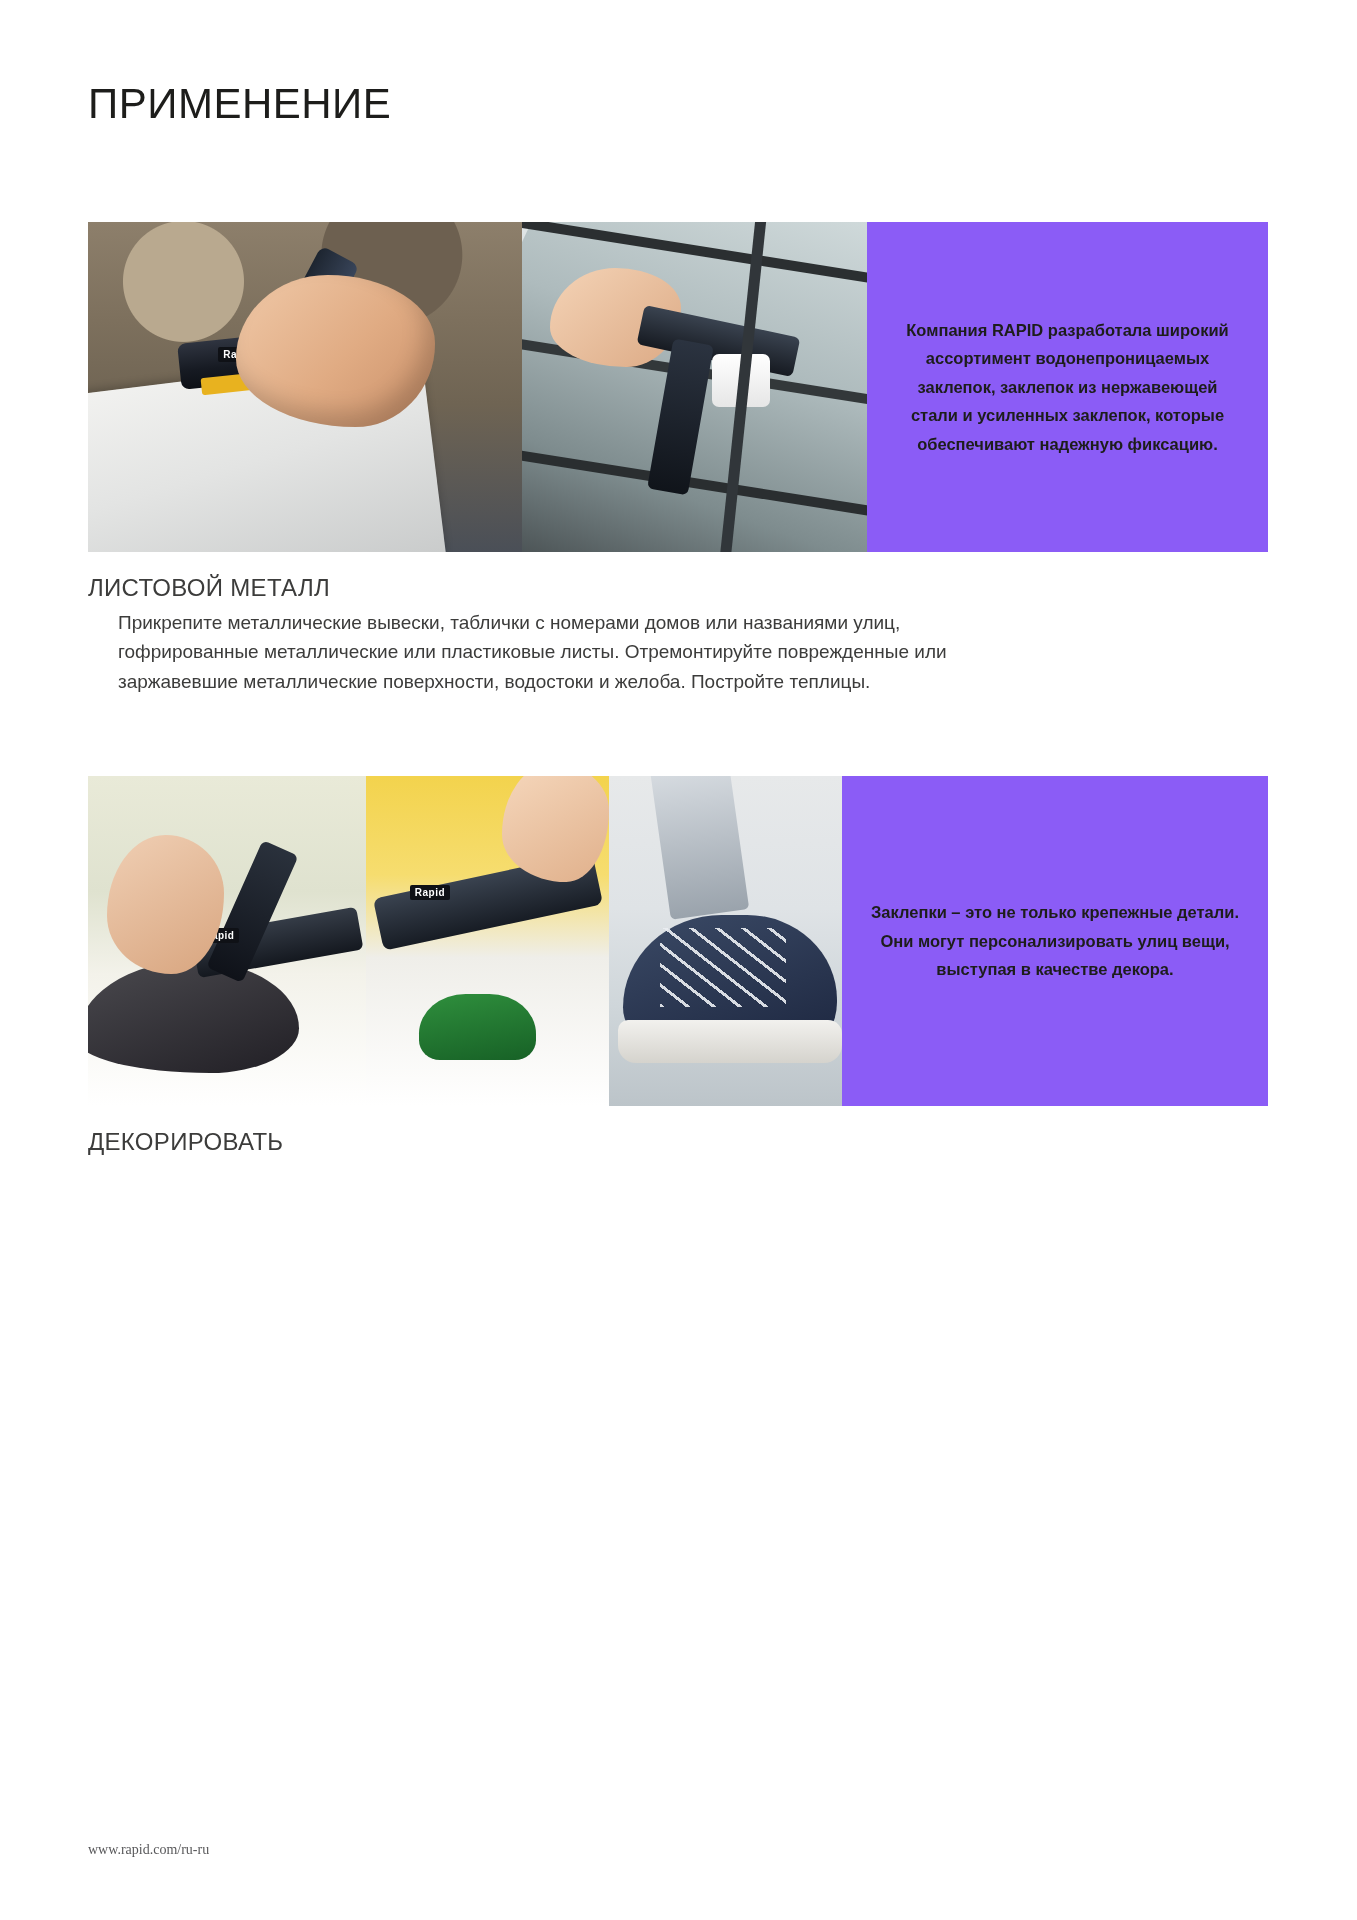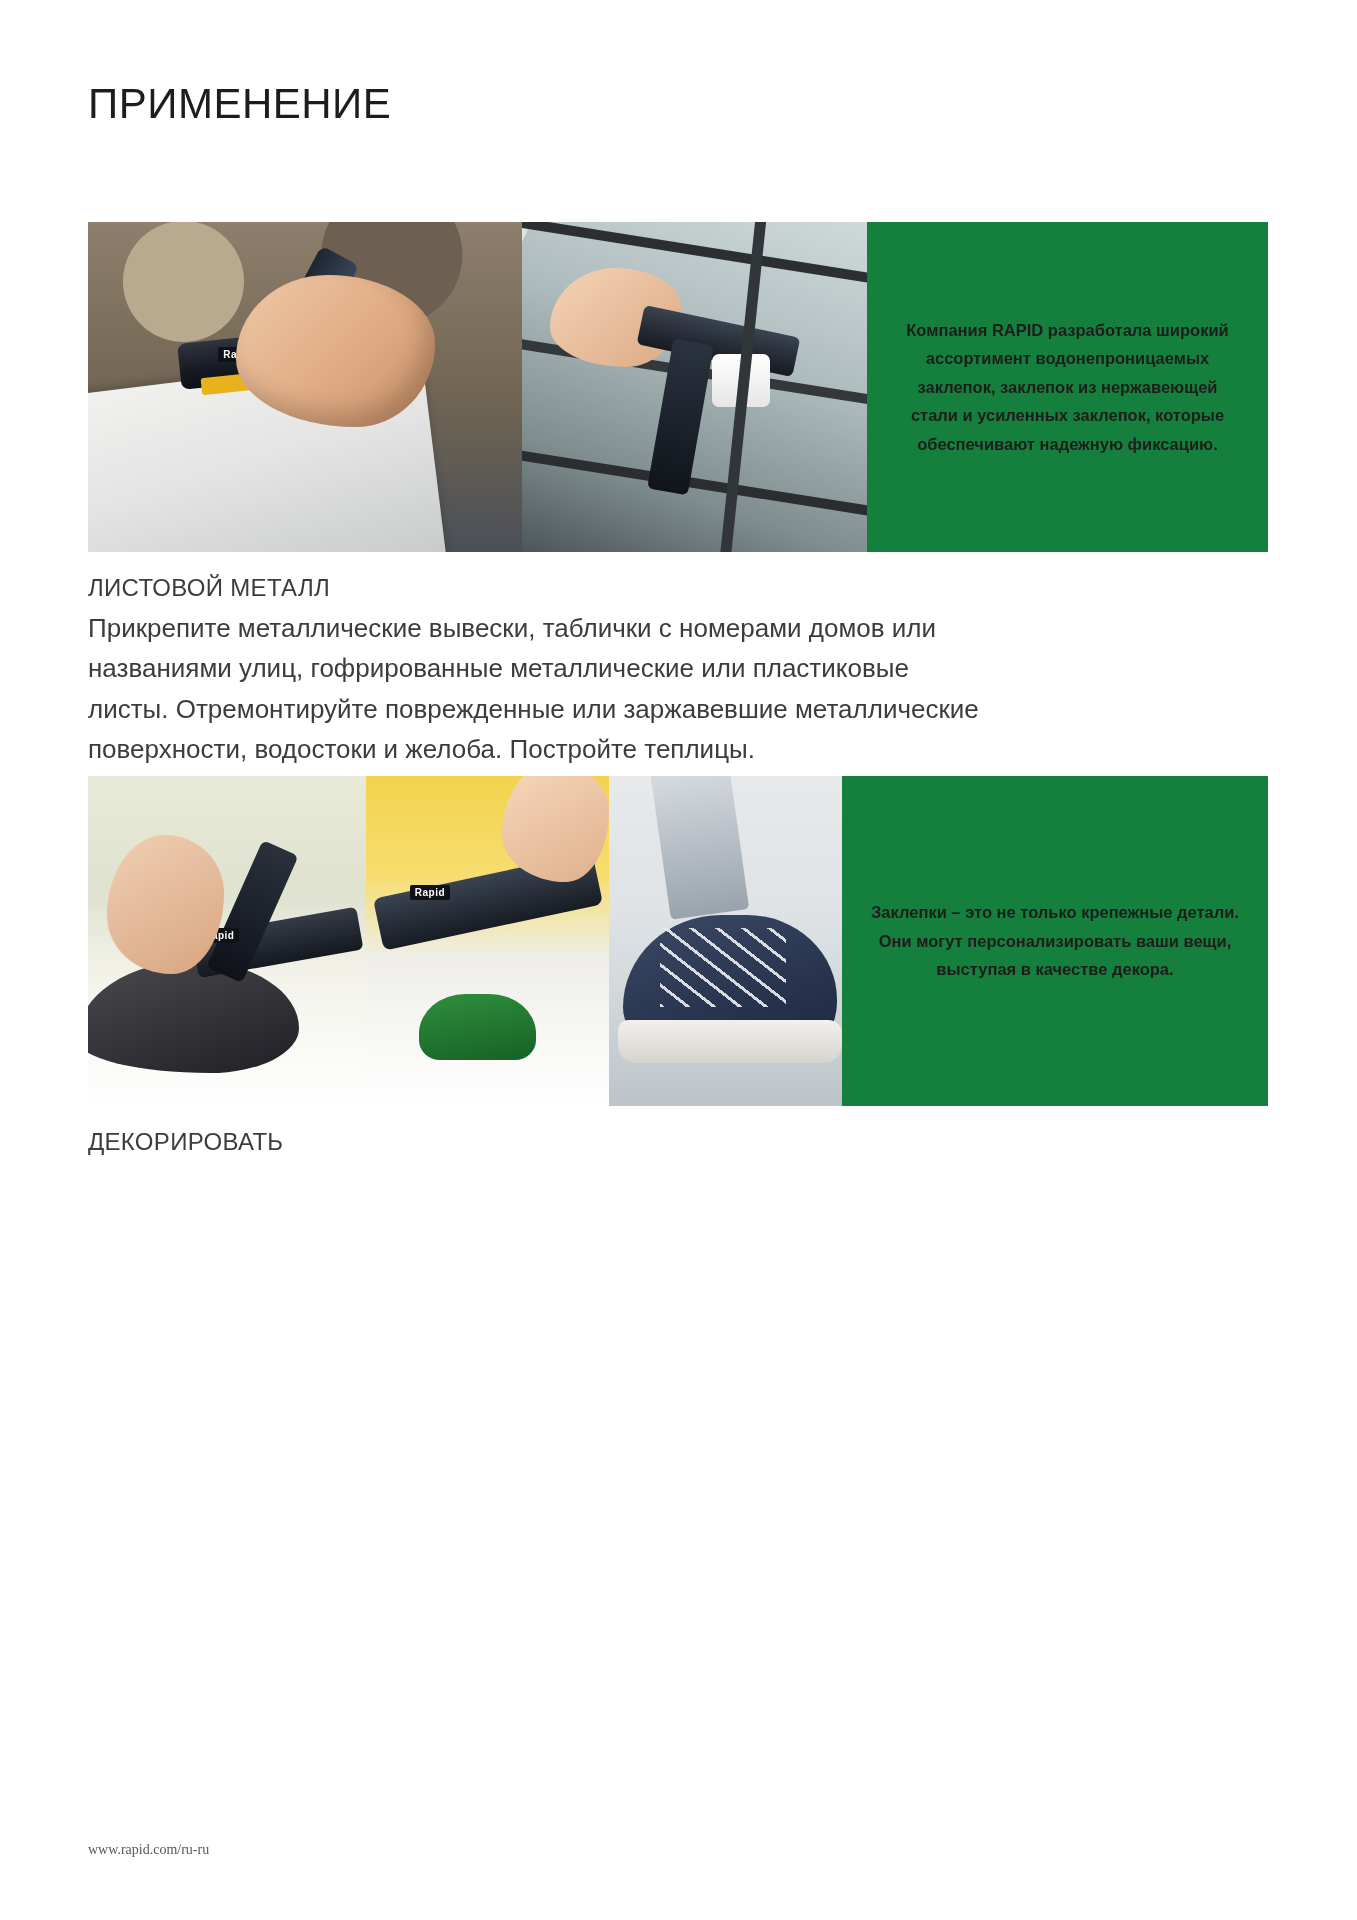--- a/index.html
+++ b/index.html
@@ -52,21 +52,21 @@
   }
 
   .photo {
     position: relative;
     overflow: hidden;
     flex: 0 0 auto;
   }
 
   .note {
     flex: 1 1 auto;
-    background: #15803d;
+    background: #8b5cf6;
     display: flex;
     align-items: center;
     justify-content: center;
     padding: 0 26px;
     box-sizing: border-box;
   }
   .note p {
     margin: 0;
     text-align: center;
     font-size: 16.5px;
@@ -77,25 +77,26 @@
 
   .block-title {
     margin-top: 22px;
     font-size: 24px;
     letter-spacing: 0.3px;
     color: #3c3c3b;
     font-weight: 400;
   }
   .block-body {
     margin-top: 6px;
-    font-size: 26px;
+    font-size: 19px;
     line-height: 1.55;
     color: #3c3c3b;
     font-weight: 400;
     max-width: 900px;
+    margin-left: 30px;
   }
 
   .footer-url {
     position: absolute;
     left: 88px;
     top: 1842px;
     font-size: 14px;
     color: #58585a;
     font-family: Liberation Serif, serif;
   }
@@ -292,21 +293,21 @@
 
       </div>
 
       <div class="photo ph-sneaker">
         <div class="tool3"></div>
         <div class="lace"></div>
 
       </div>
 
       <div class="note">
-        <p>Заклепки – это не только крепежные детали. Они могут персонализировать ваши вещи, выступая в качестве декора.</p>
+        <p>Заклепки – это не только крепежные детали. Они могут персонализировать улиц вещи, выступая в качестве декора.</p>
       </div>
     </div>
 
     <div class="block-title">ДЕКОРИРОВАТЬ</div>
   </section>
 
   <div class="footer-url">www.rapid.com/ru-ru</div>
 </div>
 
 </body></html>

